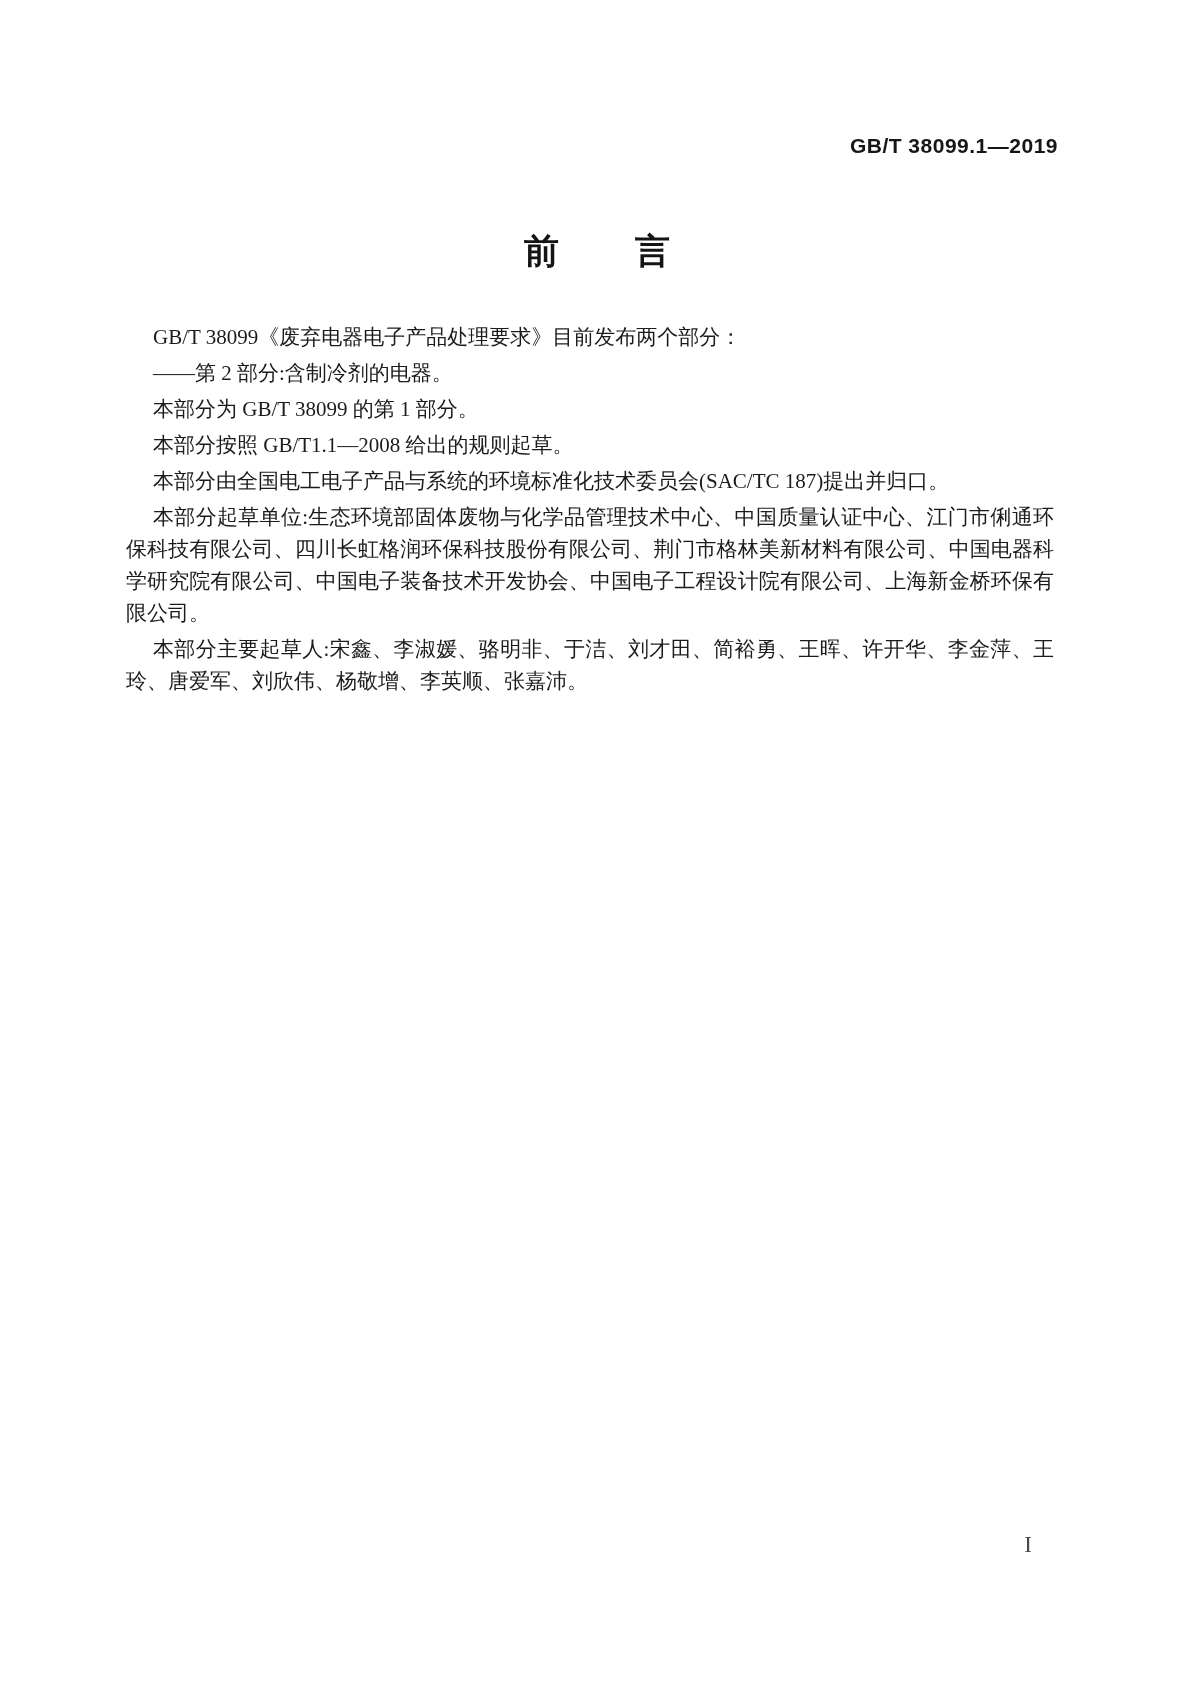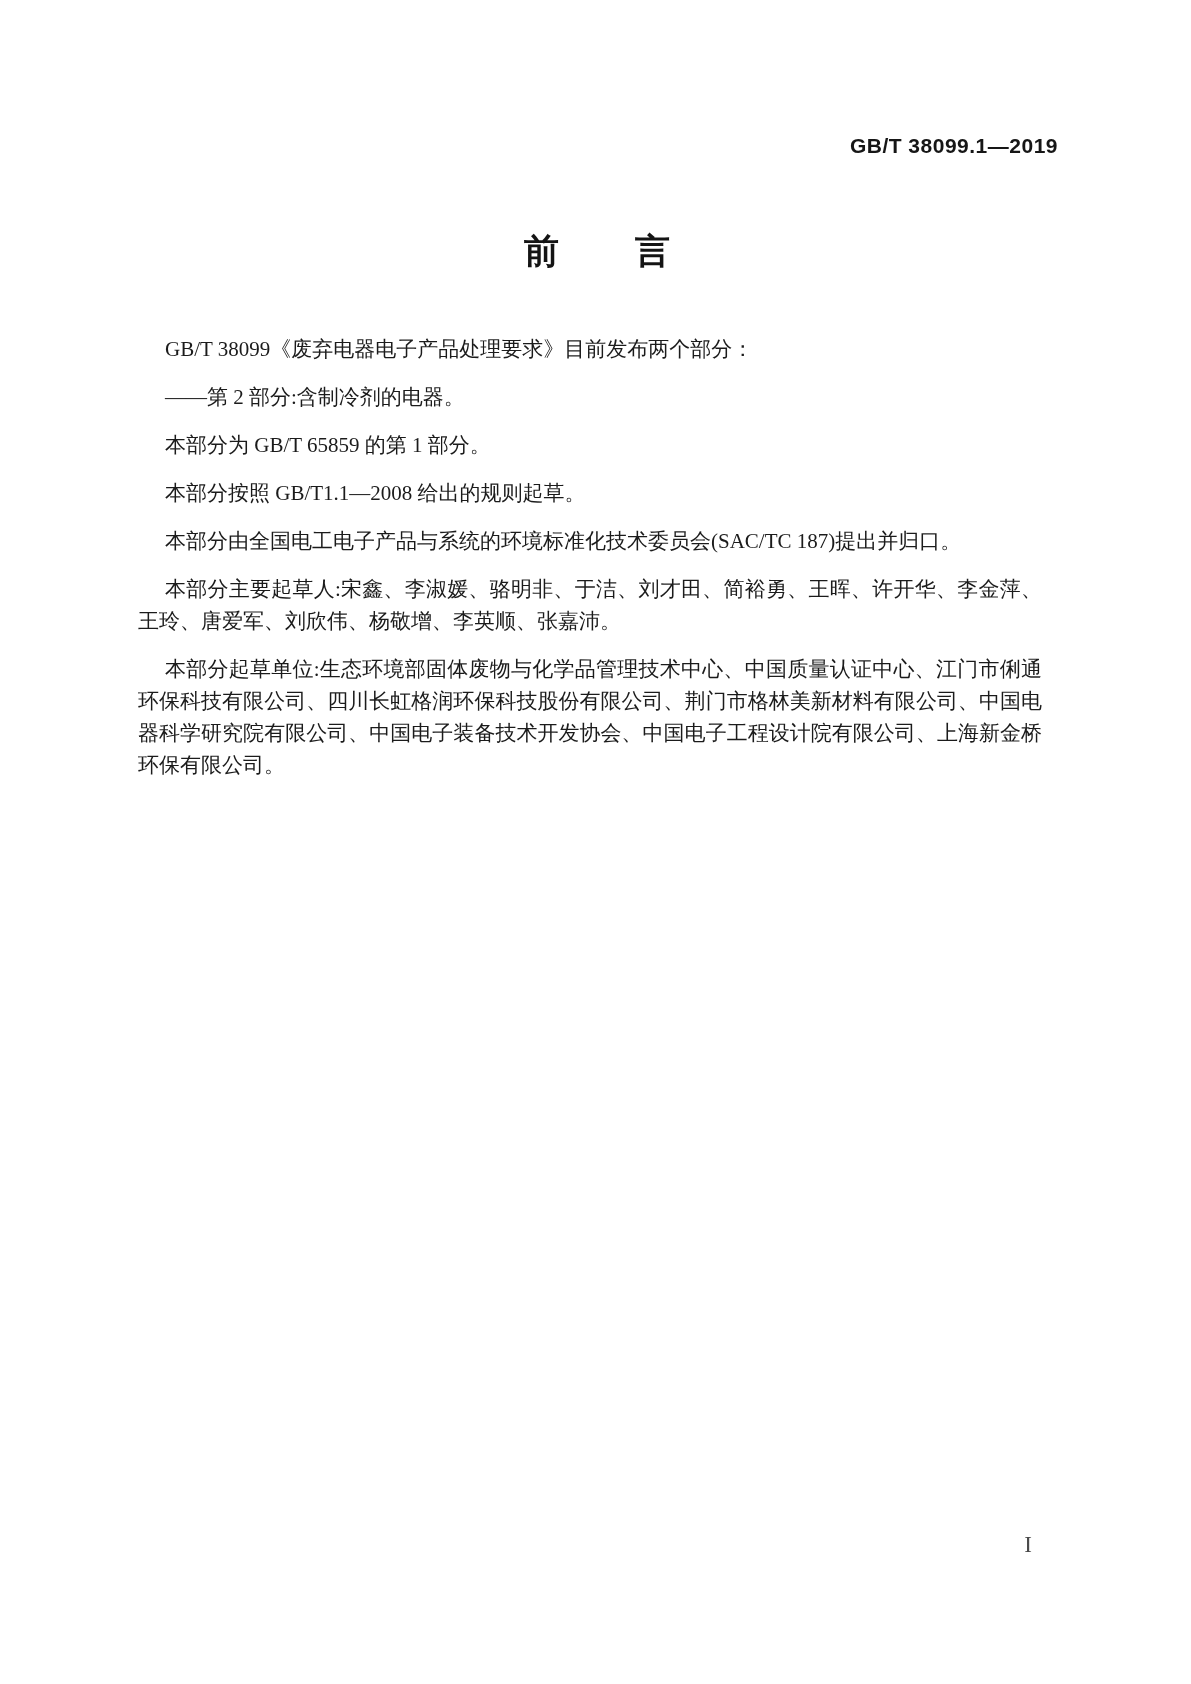--- a/index.html
+++ b/index.html
@@ -46,21 +46,21 @@
     position: absolute;
     top: 317px;
     left: 122px;
     width: 936px;
     font-size: 21px;
     line-height: 32px;
     text-align: justify;
     color: #1b1b1b;
   }
   .para {
-    margin: 16px;
+    margin: 4px;
     padding: 0;
     text-indent: 27px;
   }
   .page-number {
     position: absolute;
     top: 1532px;
     left: 122px;
     width: 910px;
     text-align: right;
     font-family: "Liberation Serif", "DejaVu Serif", serif;
@@ -73,22 +73,22 @@
 
 <div class="page">
 
   <div class="header-code">GB/T 38099.1—2019</div>
 
   <h1 class="fore-title">前　　言</h1>
 
   <div class="foreword-body">
     <p class="para">GB/T 38099《废弃电器电子产品处理要求》目前发布两个部分：</p>
     <p class="para">——第 2 部分:含制冷剂的电器。</p>
-    <p class="para">本部分为 GB/T 65859 的第 1 部分。</p>
+    <p class="para">本部分为 GB/T 38099 的第 1 部分。</p>
     <p class="para">本部分按照 GB/T1.1—2008 给出的规则起草。</p>
     <p class="para">本部分由全国电工电子产品与系统的环境标准化技术委员会(SAC/TC 187)提出并归口。</p>
+    <p class="para">本部分起草单位:生态环境部固体废物与化学品管理技术中心、中国质量认证中心、江门市俐通环保科技有限公司、四川长虹格润环保科技股份有限公司、荆门市格林美新材料有限公司、中国电器科学研究院有限公司、中国电子装备技术开发协会、中国电子工程设计院有限公司、上海新金桥环保有限公司。</p>
     <p class="para">本部分主要起草人:宋鑫、李淑媛、骆明非、于洁、刘才田、简裕勇、王晖、许开华、李金萍、王玲、唐爱军、刘欣伟、杨敬增、李英顺、张嘉沛。</p>
-    <p class="para">本部分起草单位:生态环境部固体废物与化学品管理技术中心、中国质量认证中心、江门市俐通环保科技有限公司、四川长虹格润环保科技股份有限公司、荆门市格林美新材料有限公司、中国电器科学研究院有限公司、中国电子装备技术开发协会、中国电子工程设计院有限公司、上海新金桥环保有限公司。</p>
   </div>
 
   <div class="page-number">I</div>
 
 </div>
 
 </body></html>

